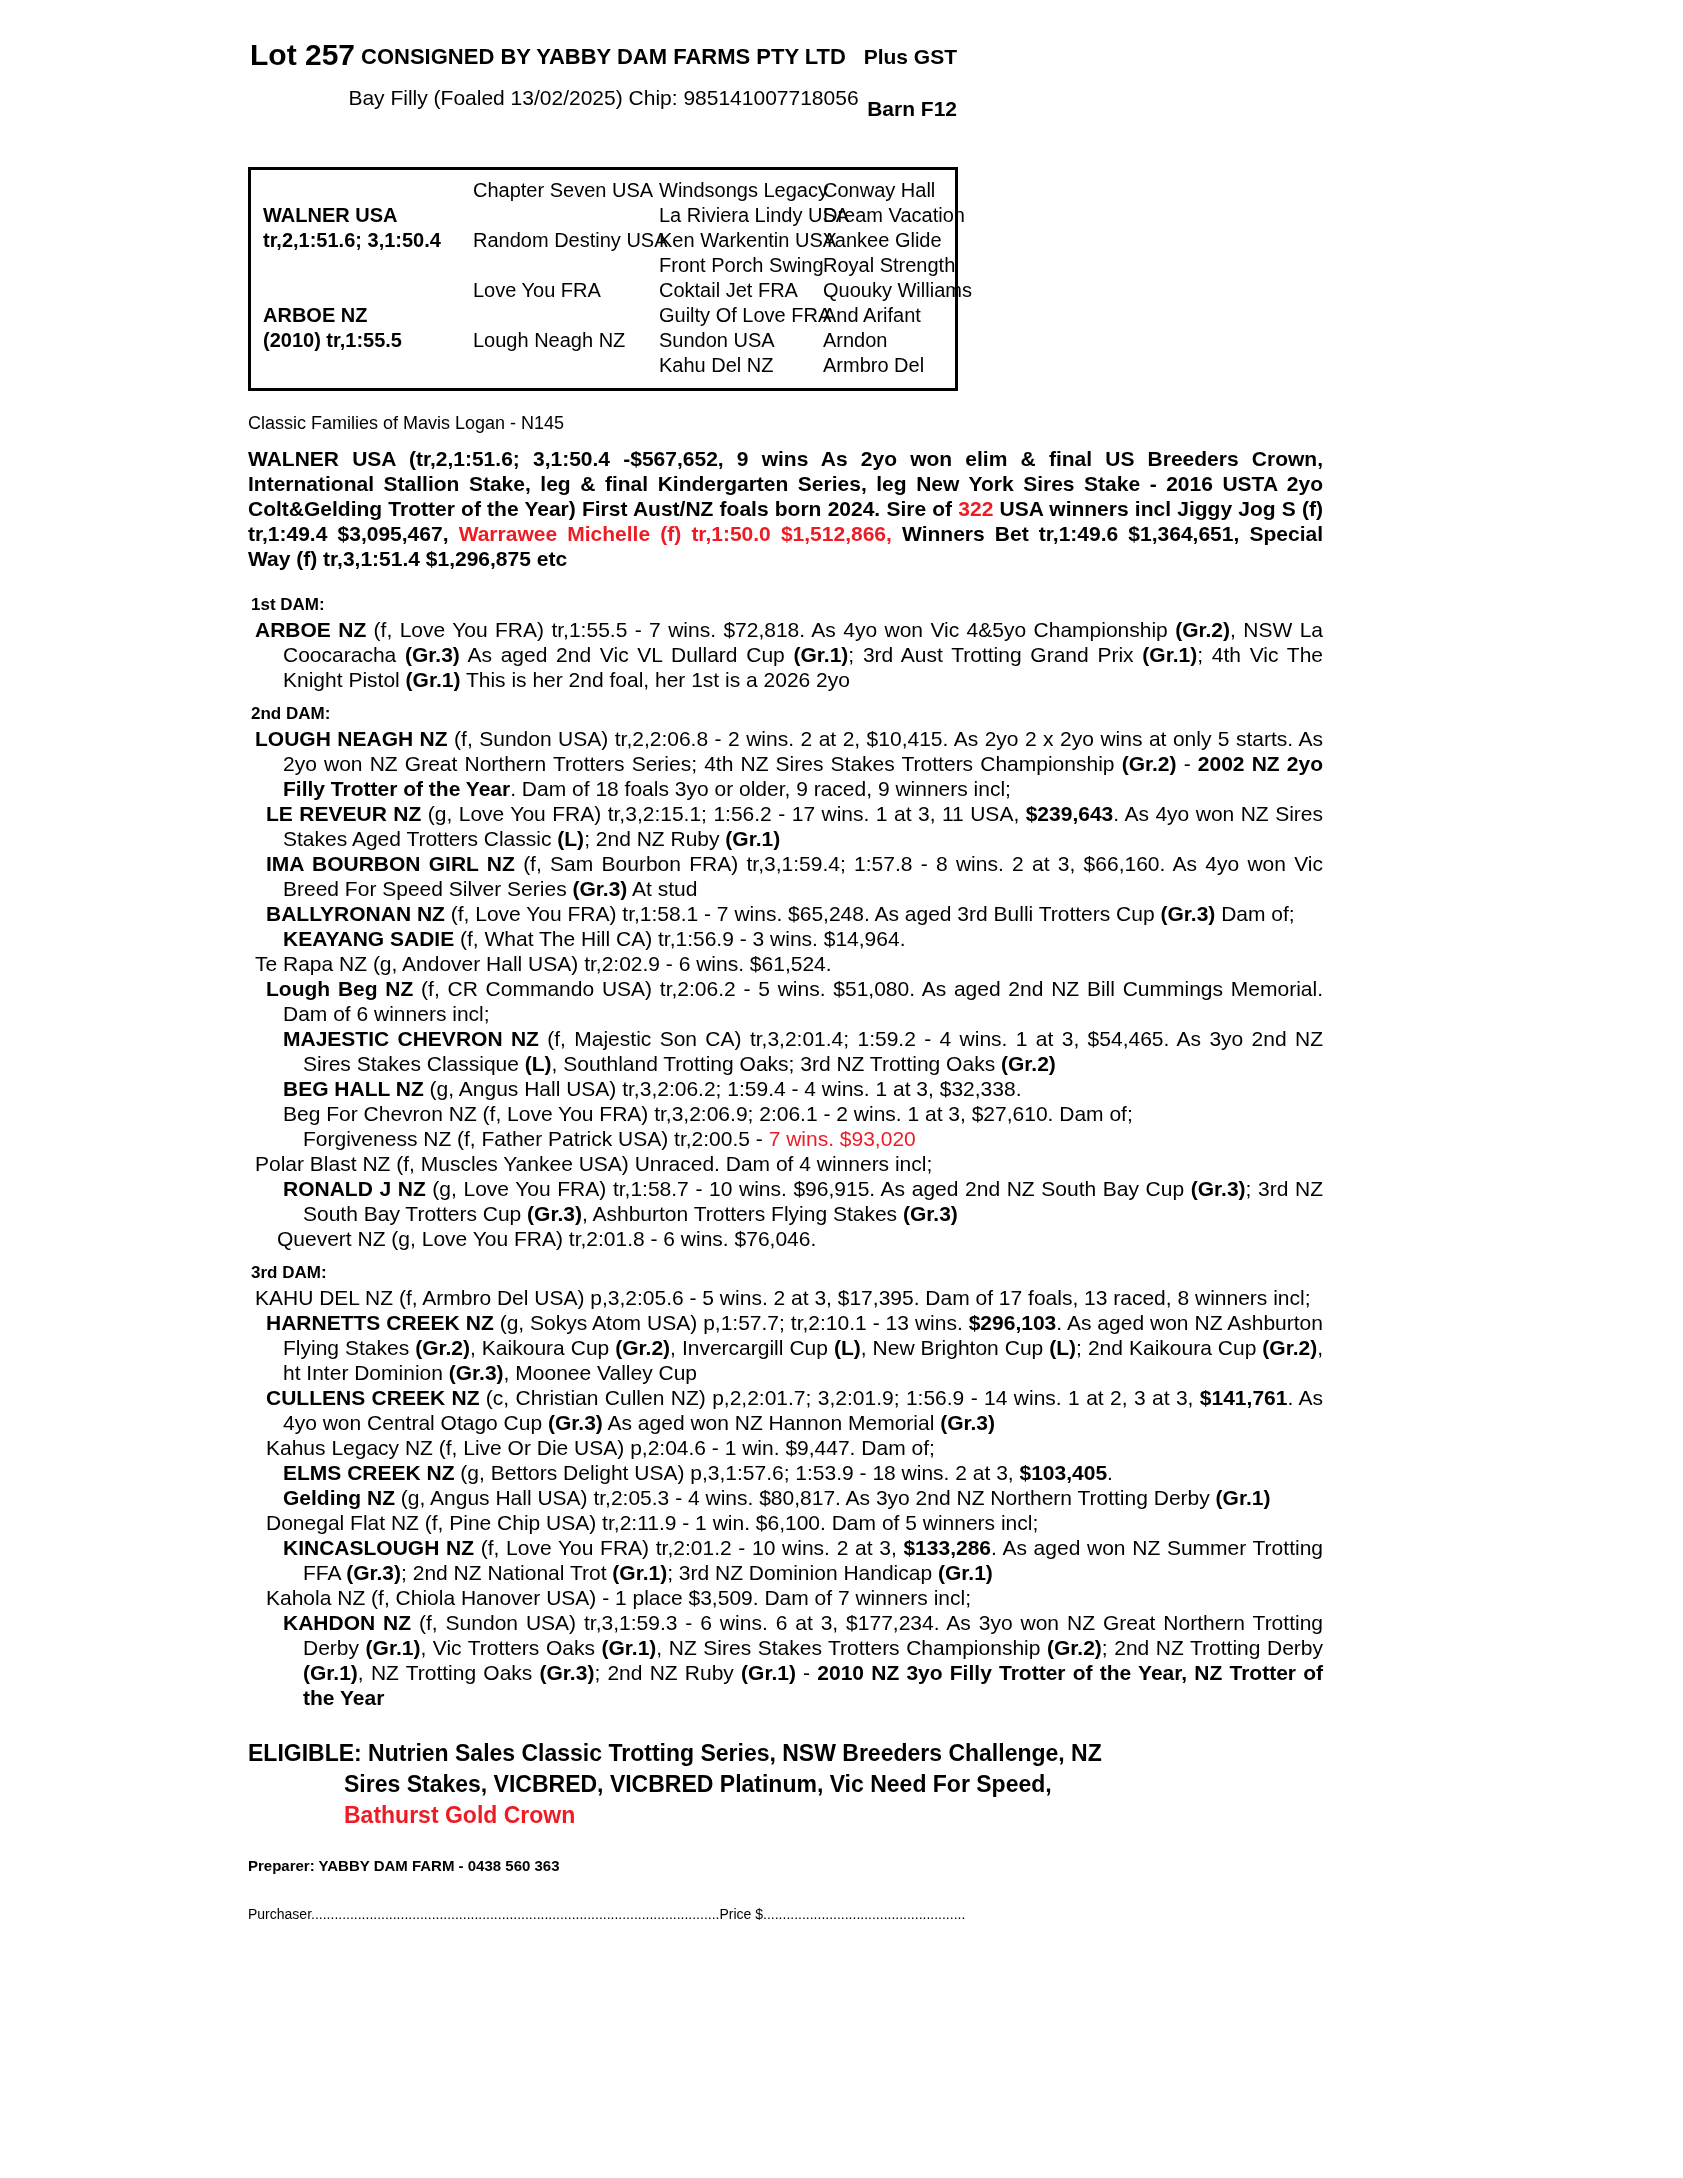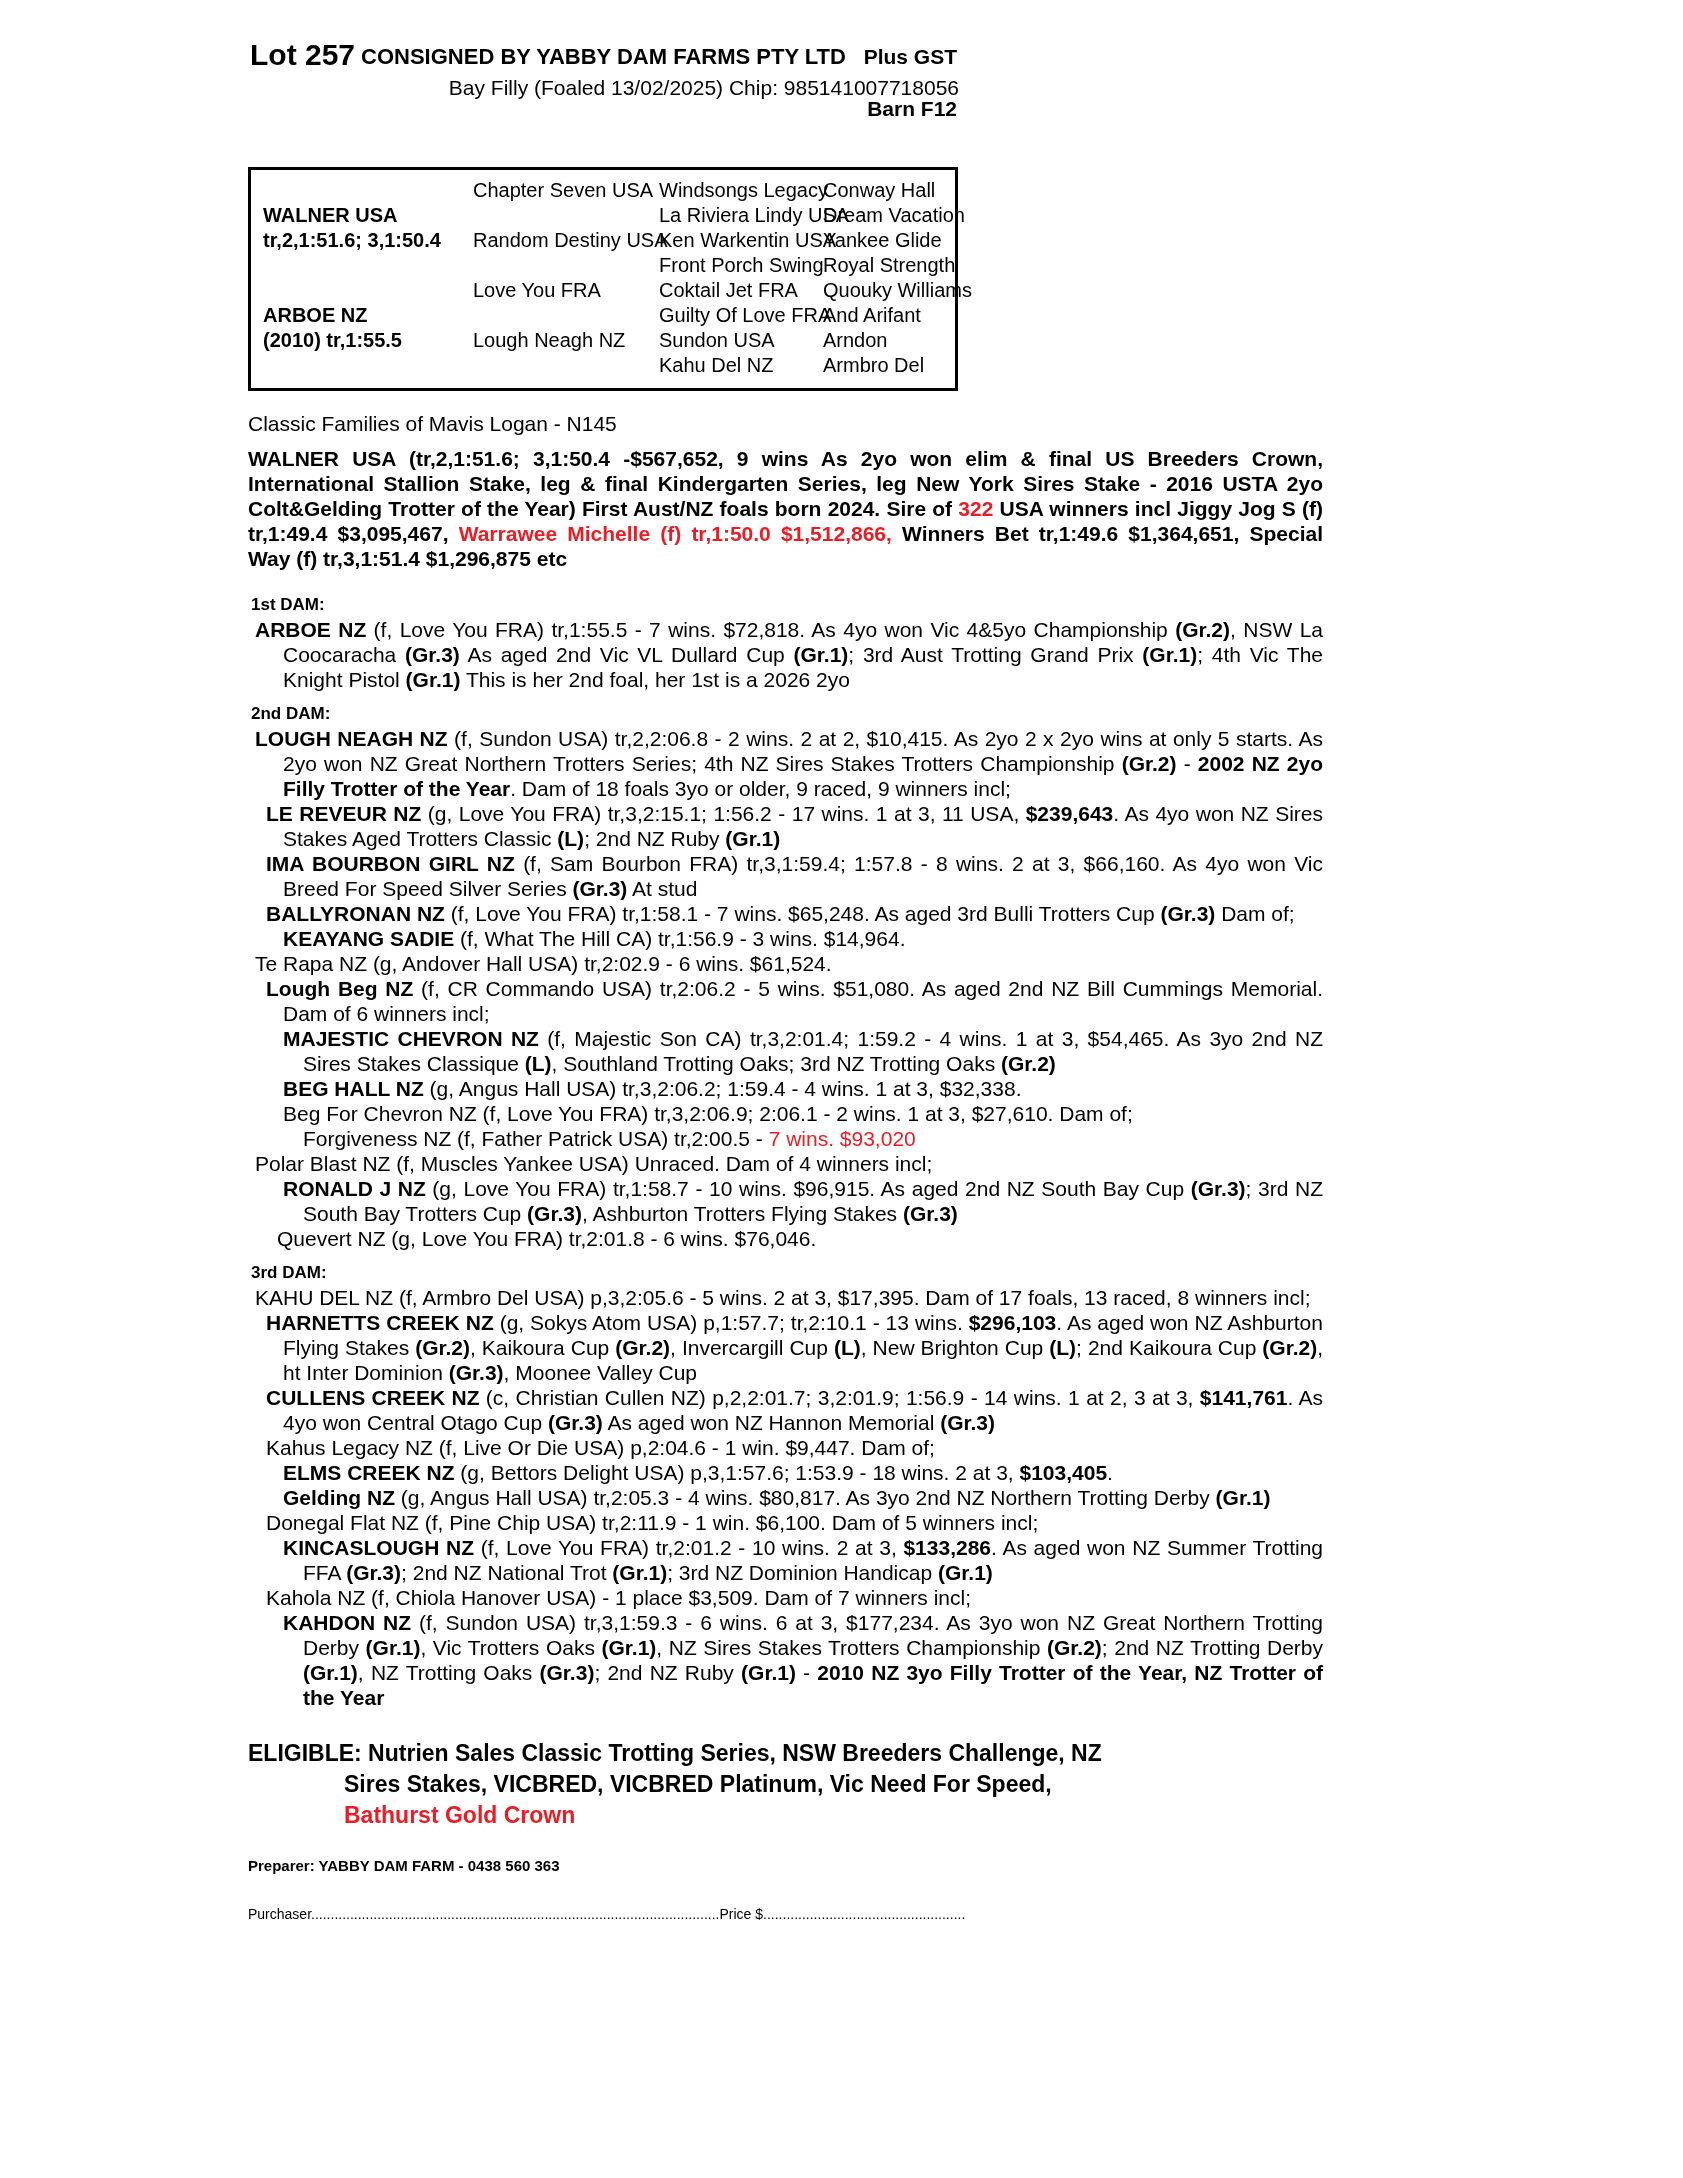--- a/index.html
+++ b/index.html
@@ -4,34 +4,34 @@
 <style>
   html,body{margin:0;padding:0;background:#fff;}
   body{width:1683px;height:2178px;overflow:hidden;position:relative;
        font-family:"Liberation Sans",sans-serif;color:#000;}
   .page{position:absolute;left:248px;top:36px;width:1075px;}
 
   
   .hdr{position:relative;width:711px;height:93px;}
   .lot{position:absolute;left:2px;top:2px;font-size:30px;font-weight:bold;}
   .consign{text-align:center;font-weight:bold;font-size:22px;padding:8px 59px 0 59px;}
-  .desc{text-align:right;font-size:21px;margin-top:6px;}
+  .desc{text-align:center;font-size:21px;margin-top:16px;}
   .gst{position:absolute;right:2px;top:9px;font-weight:bold;font-size:21px;}
   .barn{position:absolute;right:2px;top:61px;font-weight:bold;font-size:21px;}
 
   
   .ped{margin-top:38px;width:692px;border:3px solid #000;
        padding:8px 0 10px 12px;display:grid;
        grid-template-columns:210px 186px 164px 1fr;
        grid-auto-rows:25px;font-size:20px;}
   .pc{white-space:nowrap;line-height:25px;}
   .pc.b{font-weight:bold;}
 
   
-  .classic{margin-top:20px;font-size:21px;line-height:25px;}
+  .classic{margin-top:20px;font-size:18px;line-height:25px;}
   .sirep{margin-top:10px;font-size:21px;line-height:25px;font-weight:bold;text-align:justify;}
   .damhead{font-weight:bold;font-size:17px;line-height:25px;margin-top:9px;padding-left:3px;}
   .entry{margin:0;font-size:21px;line-height:25px;text-align:justify;}
   .e0{padding-left:35px;text-indent:-28px;}
   .e1{padding-left:35px;text-indent:-17px;}
   .e2{padding-left:55px;text-indent:-20px;}
   .e2b{padding-left:55px;text-indent:-26px;}
   .e3{padding-left:75px;text-indent:-20px;}
   span.b{font-weight:bold;}
   span.R{color:var(--red,#ed1c24);}

